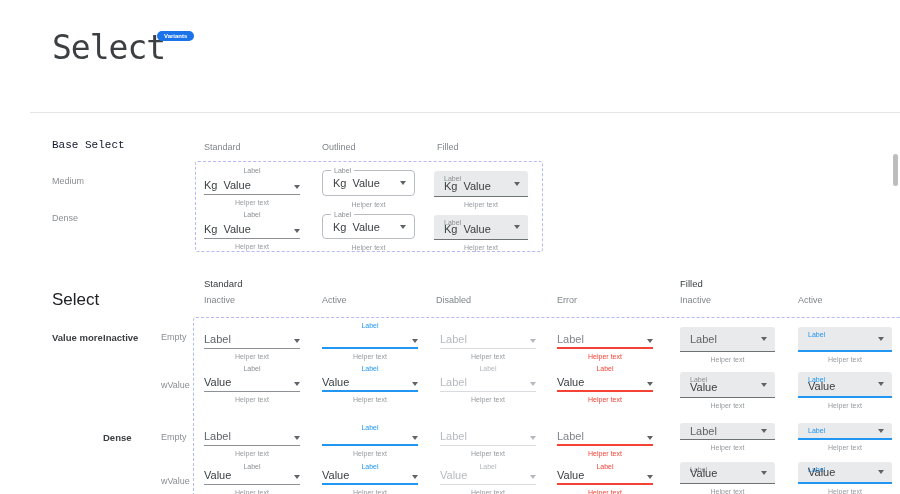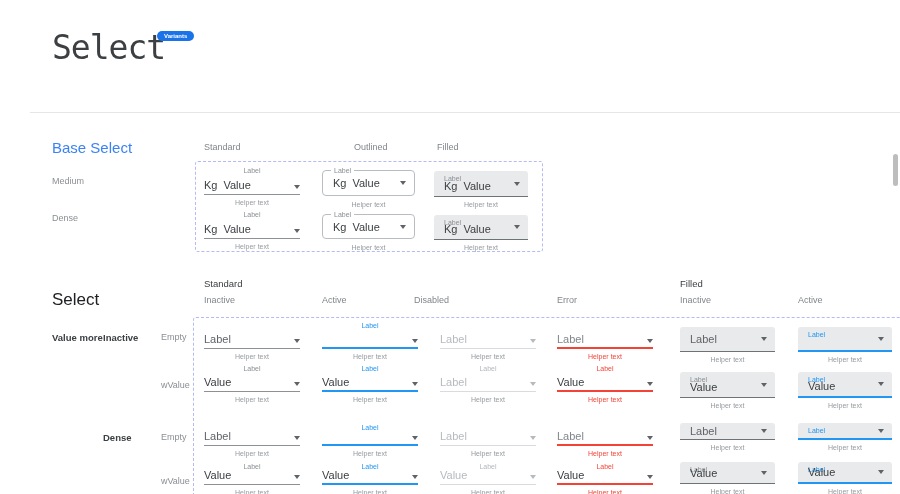--- a/index.html
+++ b/index.html
@@ -11,21 +11,21 @@
   .title { position:absolute; left:52px; top:28px; font-family:"DejaVu Sans Mono", monospace;
            font-size:33px; color:#3c4043; letter-spacing:-1px; }
   .badge { position:absolute; left:157px; top:31px; background:#1a73e8; color:#fff;
            font-size:6px; font-weight:bold; padding:2px 7px; border-radius:7px; line-height:6px; }
   .subtitle { position:absolute; left:52px; top:72px; font-family:"DejaVu Sans Mono", monospace;
               font-size:9.5px; color:#3c4043; }
   .subtitle a { color:#3c4043; text-decoration:underline; cursor:pointer; }
   .divider { position:absolute; left:30px; right:0; top:112px; height:1px; background:#e4e6e8; }
 
   
-  .h-base   { position:absolute; left:52px; top:139px; font-size:15px; color:#3b82f6; }
+  .h-base   { position:absolute; left:52px; top:139px; font-size:11px; color:#0f172a;font-family:Liberation Mono, monospace; }
   .h-select { position:absolute; left:52px; top:290px; font-size:17px; color:#202124; }
   .colhead  { position:absolute; font-size:9px; color:#80868b; }
   .grouphead{ position:absolute; font-size:9.5px; color:#3c4043; }
   .rowlabel { position:absolute; font-size:9px; color:#8a8f94; }
   .rowlabel.bold { font-weight:bold; font-size:9.5px; color:#3c4043; }
 
   
   .dashbox1 { position:absolute; left:195px; top:161px; width:348px; height:91px;
               border:1px dashed #b3baf5; border-radius:3px; }
   .dashbox2 { position:absolute; left:193px; top:317px; width:724px; height:220px;
@@ -69,21 +69,21 @@
 <body>
 
 <div class="page">
 
   <div class="title">Select</div>
   <div class="badge">Variants</div>
   <div class="divider"></div>
 
   <div class="h-base">Base Select</div>
   <span class="colhead" style="left:204px;top:142px;">Standard</span>
-  <span class="colhead" style="left:322px;top:142px;margin-left:32px;">Outlined</span>
+  <span class="colhead" style="left:322px;top:142px;">Outlined</span>
   <span class="colhead" style="left:437px;top:142px;">Filled</span>
   <span class="rowlabel" style="left:52px;top:176px;">Medium</span>
   <span class="rowlabel" style="left:52px;top:213px;">Dense</span>
   <div class="dashbox1"></div>
   <div id="base-cells">
       <div class="cell" style="left: 204px; top: 166px; width: 96px;">
         <div class="flabel" style="height: 12px;">Label</div>
         <div class="valrow u-inactive" style="height: 17px;">
           <span class="val"><span class="prefix">Kg</span>Value</span>
           <span class="arrow"></span>
@@ -130,21 +130,21 @@
         </div>
         <div class="helper">Helper text</div>
       </div>
     </div>
 
   <div class="h-select">Select</div>
   <span class="grouphead" style="left:204px;top:278px;">Standard</span>
   <span class="grouphead" style="left:680px;top:278px;">Filled</span>
   <span class="colhead" style="left:204px;top:295px;">Inactive</span>
   <span class="colhead" style="left:322px;top:295px;">Active</span>
-  <span class="colhead" style="left:414px;top:295px;">Disabled</span>
+  <span class="colhead" style="left:436px;top:295px;">Disabled</span>
   <span class="colhead" style="left:557px;top:295px;">Error</span>
   <span class="colhead" style="left:680px;top:295px;">Inactive</span>
   <span class="colhead" style="left:798px;top:295px;">Active</span>
 
   <span class="rowlabel bold" style="left:52px;top:332px;">Value more</span>
   <span class="rowlabel bold" style="left:103px;top:332px;">Inactive</span>
   <span class="rowlabel" style="left:161px;top:332px;">Empty</span>
   <span class="rowlabel" style="left:161px;top:380px;">wValue</span>
   <span class="rowlabel bold" style="left:103px;top:432px;">Dense</span>
   <span class="rowlabel" style="left:161px;top:432px;">Empty</span>

